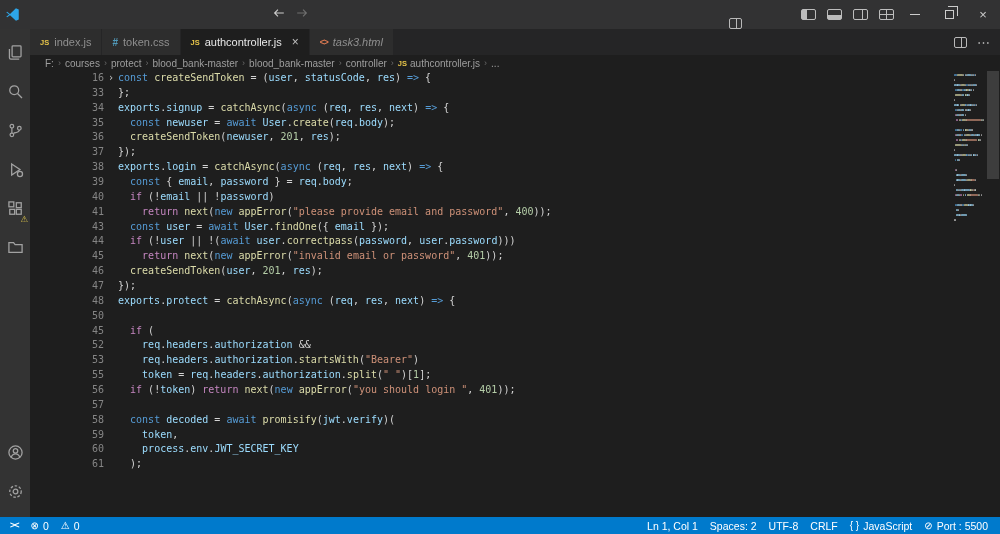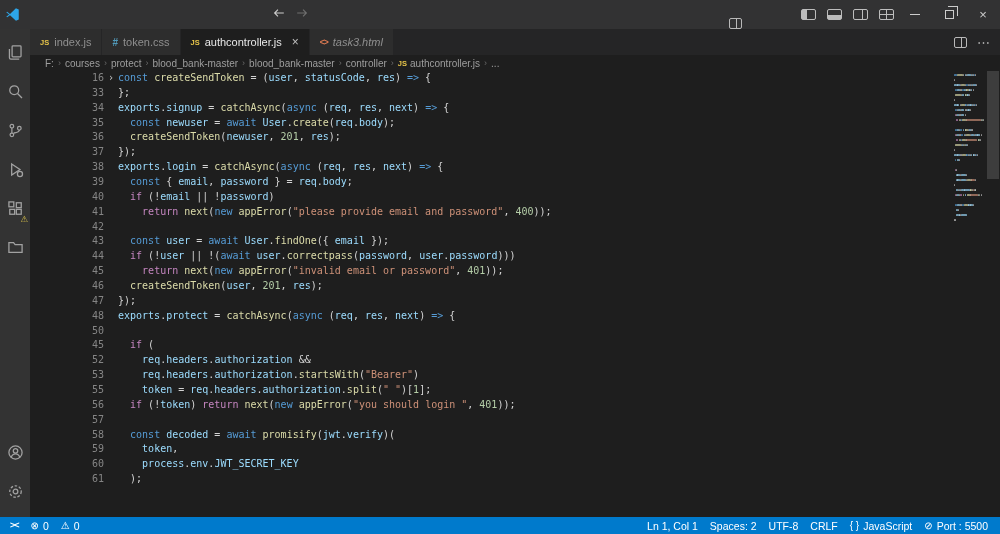--- a/index.html
+++ b/index.html
@@ -249,21 +249,20 @@
             <div class="line"><span class="gutter">16</span><span class="fold">›</span><span class="code"><span style="color: rgb(86, 156, 214);">const </span><span style="color: rgb(220, 220, 170);">createSendToken</span><span style="color: rgb(212, 212, 212);"> = (</span><span style="color: rgb(156, 220, 254);">user</span><span style="color: rgb(212, 212, 212);">, </span><span style="color: rgb(156, 220, 254);">statusCode</span><span style="color: rgb(212, 212, 212);">, </span><span style="color: rgb(156, 220, 254);">res</span><span style="color: rgb(212, 212, 212);">) </span><span style="color: rgb(86, 156, 214);">=&gt;</span><span style="color: rgb(212, 212, 212);"> {</span></span></div>
             <div class="line"><span class="gutter">33</span><span class="fold"></span><span class="code"><span style="color: rgb(212, 212, 212);">};</span></span></div>
             <div class="line"><span class="gutter">34</span><span class="fold"></span><span class="code"><span style="color: rgb(156, 220, 254);">exports</span><span style="color: rgb(212, 212, 212);">.</span><span style="color: rgb(156, 220, 254);">signup</span><span style="color: rgb(212, 212, 212);"> = </span><span style="color: rgb(220, 220, 170);">catchAsync</span><span style="color: rgb(212, 212, 212);">(</span><span style="color: rgb(86, 156, 214);">async</span><span style="color: rgb(212, 212, 212);"> (</span><span style="color: rgb(156, 220, 254);">req</span><span style="color: rgb(212, 212, 212);">, </span><span style="color: rgb(156, 220, 254);">res</span><span style="color: rgb(212, 212, 212);">, </span><span style="color: rgb(156, 220, 254);">next</span><span style="color: rgb(212, 212, 212);">) </span><span style="color: rgb(86, 156, 214);">=&gt;</span><span style="color: rgb(212, 212, 212);"> {</span></span></div>
             <div class="line"><span class="gutter">35</span><span class="fold"></span><span class="code"><span style="color: rgb(212, 212, 212);">  </span><span style="color: rgb(86, 156, 214);">const</span><span style="color: rgb(212, 212, 212);"> </span><span style="color: rgb(156, 220, 254);">newuser</span><span style="color: rgb(212, 212, 212);"> = </span><span style="color: rgb(86, 156, 214);">await</span><span style="color: rgb(212, 212, 212);"> </span><span style="color: rgb(156, 220, 254);">User</span><span style="color: rgb(212, 212, 212);">.</span><span style="color: rgb(220, 220, 170);">create</span><span style="color: rgb(212, 212, 212);">(</span><span style="color: rgb(156, 220, 254);">req</span><span style="color: rgb(212, 212, 212);">.</span><span style="color: rgb(156, 220, 254);">body</span><span style="color: rgb(212, 212, 212);">);</span></span></div>
             <div class="line"><span class="gutter">36</span><span class="fold"></span><span class="code"><span style="color: rgb(212, 212, 212);">  </span><span style="color: rgb(220, 220, 170);">createSendToken</span><span style="color: rgb(212, 212, 212);">(</span><span style="color: rgb(156, 220, 254);">newuser</span><span style="color: rgb(212, 212, 212);">, </span><span style="color: rgb(181, 206, 168);">201</span><span style="color: rgb(212, 212, 212);">, </span><span style="color: rgb(156, 220, 254);">res</span><span style="color: rgb(212, 212, 212);">);</span></span></div>
             <div class="line"><span class="gutter">37</span><span class="fold"></span><span class="code"><span style="color: rgb(212, 212, 212);">});</span></span></div>
             <div class="line"><span class="gutter">38</span><span class="fold"></span><span class="code"><span style="color: rgb(156, 220, 254);">exports</span><span style="color: rgb(212, 212, 212);">.</span><span style="color: rgb(156, 220, 254);">login</span><span style="color: rgb(212, 212, 212);"> = </span><span style="color: rgb(220, 220, 170);">catchAsync</span><span style="color: rgb(212, 212, 212);">(</span><span style="color: rgb(86, 156, 214);">async</span><span style="color: rgb(212, 212, 212);"> (</span><span style="color: rgb(156, 220, 254);">req</span><span style="color: rgb(212, 212, 212);">, </span><span style="color: rgb(156, 220, 254);">res</span><span style="color: rgb(212, 212, 212);">, </span><span style="color: rgb(156, 220, 254);">next</span><span style="color: rgb(212, 212, 212);">) </span><span style="color: rgb(86, 156, 214);">=&gt;</span><span style="color: rgb(212, 212, 212);"> {</span></span></div>
             <div class="line"><span class="gutter">39</span><span class="fold"></span><span class="code"><span style="color: rgb(212, 212, 212);">  </span><span style="color: rgb(86, 156, 214);">const</span><span style="color: rgb(212, 212, 212);"> { </span><span style="color: rgb(156, 220, 254);">email</span><span style="color: rgb(212, 212, 212);">, </span><span style="color: rgb(156, 220, 254);">password</span><span style="color: rgb(212, 212, 212);"> } = </span><span style="color: rgb(156, 220, 254);">req</span><span style="color: rgb(212, 212, 212);">.</span><span style="color: rgb(156, 220, 254);">body</span><span style="color: rgb(212, 212, 212);">;</span></span></div>
             <div class="line"><span class="gutter">40</span><span class="fold"></span><span class="code"><span style="color: rgb(212, 212, 212);">  </span><span style="color: rgb(197, 134, 192);">if</span><span style="color: rgb(212, 212, 212);"> (!</span><span style="color: rgb(156, 220, 254);">email</span><span style="color: rgb(212, 212, 212);"> || !</span><span style="color: rgb(156, 220, 254);">password</span><span style="color: rgb(212, 212, 212);">)</span></span></div>
             <div class="line"><span class="gutter">41</span><span class="fold"></span><span class="code"><span style="color: rgb(212, 212, 212);">    </span><span style="color: rgb(197, 134, 192);">return</span><span style="color: rgb(212, 212, 212);"> </span><span style="color: rgb(220, 220, 170);">next</span><span style="color: rgb(212, 212, 212);">(</span><span style="color: rgb(86, 156, 214);">new</span><span style="color: rgb(212, 212, 212);"> </span><span style="color: rgb(220, 220, 170);">appError</span><span style="color: rgb(212, 212, 212);">(</span><span style="color: rgb(206, 145, 120);">"please provide email and password"</span><span style="color: rgb(212, 212, 212);">, </span><span style="color: rgb(181, 206, 168);">400</span><span style="color: rgb(212, 212, 212);">));</span></span></div>
-            <div class="line"><span class="gutter">42</span><span class="fold"></span><span class="code"></span></div>
             <div class="line"><span class="gutter">43</span><span class="fold"></span><span class="code"><span style="color: rgb(212, 212, 212);">  </span><span style="color: rgb(86, 156, 214);">const</span><span style="color: rgb(212, 212, 212);"> </span><span style="color: rgb(156, 220, 254);">user</span><span style="color: rgb(212, 212, 212);"> = </span><span style="color: rgb(86, 156, 214);">await</span><span style="color: rgb(212, 212, 212);"> </span><span style="color: rgb(156, 220, 254);">User</span><span style="color: rgb(212, 212, 212);">.</span><span style="color: rgb(220, 220, 170);">findOne</span><span style="color: rgb(212, 212, 212);">({ </span><span style="color: rgb(156, 220, 254);">email</span><span style="color: rgb(212, 212, 212);"> });</span></span></div>
             <div class="line"><span class="gutter">44</span><span class="fold"></span><span class="code"><span style="color: rgb(212, 212, 212);">  </span><span style="color: rgb(197, 134, 192);">if</span><span style="color: rgb(212, 212, 212);"> (!</span><span style="color: rgb(156, 220, 254);">user</span><span style="color: rgb(212, 212, 212);"> || !(</span><span style="color: rgb(86, 156, 214);">await</span><span style="color: rgb(212, 212, 212);"> </span><span style="color: rgb(156, 220, 254);">user</span><span style="color: rgb(212, 212, 212);">.</span><span style="color: rgb(220, 220, 170);">correctpass</span><span style="color: rgb(212, 212, 212);">(</span><span style="color: rgb(156, 220, 254);">password</span><span style="color: rgb(212, 212, 212);">, </span><span style="color: rgb(156, 220, 254);">user</span><span style="color: rgb(212, 212, 212);">.</span><span style="color: rgb(156, 220, 254);">password</span><span style="color: rgb(212, 212, 212);">)))</span></span></div>
             <div class="line"><span class="gutter">45</span><span class="fold"></span><span class="code"><span style="color: rgb(212, 212, 212);">    </span><span style="color: rgb(197, 134, 192);">return</span><span style="color: rgb(212, 212, 212);"> </span><span style="color: rgb(220, 220, 170);">next</span><span style="color: rgb(212, 212, 212);">(</span><span style="color: rgb(86, 156, 214);">new</span><span style="color: rgb(212, 212, 212);"> </span><span style="color: rgb(220, 220, 170);">appError</span><span style="color: rgb(212, 212, 212);">(</span><span style="color: rgb(206, 145, 120);">"invalid email or password"</span><span style="color: rgb(212, 212, 212);">, </span><span style="color: rgb(181, 206, 168);">401</span><span style="color: rgb(212, 212, 212);">));</span></span></div>
             <div class="line"><span class="gutter">46</span><span class="fold"></span><span class="code"><span style="color: rgb(212, 212, 212);">  </span><span style="color: rgb(220, 220, 170);">createSendToken</span><span style="color: rgb(212, 212, 212);">(</span><span style="color: rgb(156, 220, 254);">user</span><span style="color: rgb(212, 212, 212);">, </span><span style="color: rgb(181, 206, 168);">201</span><span style="color: rgb(212, 212, 212);">, </span><span style="color: rgb(156, 220, 254);">res</span><span style="color: rgb(212, 212, 212);">);</span></span></div>
             <div class="line"><span class="gutter">47</span><span class="fold"></span><span class="code"><span style="color: rgb(212, 212, 212);">});</span></span></div>
             <div class="line"><span class="gutter">48</span><span class="fold"></span><span class="code"><span style="color: rgb(156, 220, 254);">exports</span><span style="color: rgb(212, 212, 212);">.</span><span style="color: rgb(156, 220, 254);">protect</span><span style="color: rgb(212, 212, 212);"> = </span><span style="color: rgb(220, 220, 170);">catchAsync</span><span style="color: rgb(212, 212, 212);">(</span><span style="color: rgb(86, 156, 214);">async</span><span style="color: rgb(212, 212, 212);"> (</span><span style="color: rgb(156, 220, 254);">req</span><span style="color: rgb(212, 212, 212);">, </span><span style="color: rgb(156, 220, 254);">res</span><span style="color: rgb(212, 212, 212);">, </span><span style="color: rgb(156, 220, 254);">next</span><span style="color: rgb(212, 212, 212);">) </span><span style="color: rgb(86, 156, 214);">=&gt;</span><span style="color: rgb(212, 212, 212);"> {</span></span></div>
             <div class="line"><span class="gutter">50</span><span class="fold"></span><span class="code"></span></div>
             <div class="line"><span class="gutter">45</span><span class="fold"></span><span class="code"><span style="color: rgb(212, 212, 212);">  </span><span style="color: rgb(197, 134, 192);">if</span><span style="color: rgb(212, 212, 212);"> (</span></span></div>
             <div class="line"><span class="gutter">52</span><span class="fold"></span><span class="code"><span style="color: rgb(212, 212, 212);">    </span><span style="color: rgb(156, 220, 254);">req</span><span style="color: rgb(212, 212, 212);">.</span><span style="color: rgb(156, 220, 254);">headers</span><span style="color: rgb(212, 212, 212);">.</span><span style="color: rgb(156, 220, 254);">authorization</span><span style="color: rgb(212, 212, 212);"> &amp;&amp;</span></span></div>
             <div class="line"><span class="gutter">53</span><span class="fold"></span><span class="code"><span style="color: rgb(212, 212, 212);">    </span><span style="color: rgb(156, 220, 254);">req</span><span style="color: rgb(212, 212, 212);">.</span><span style="color: rgb(156, 220, 254);">headers</span><span style="color: rgb(212, 212, 212);">.</span><span style="color: rgb(156, 220, 254);">authorization</span><span style="color: rgb(212, 212, 212);">.</span><span style="color: rgb(220, 220, 170);">startsWith</span><span style="color: rgb(212, 212, 212);">(</span><span style="color: rgb(206, 145, 120);">"Bearer"</span><span style="color: rgb(212, 212, 212);">)</span></span></div>

